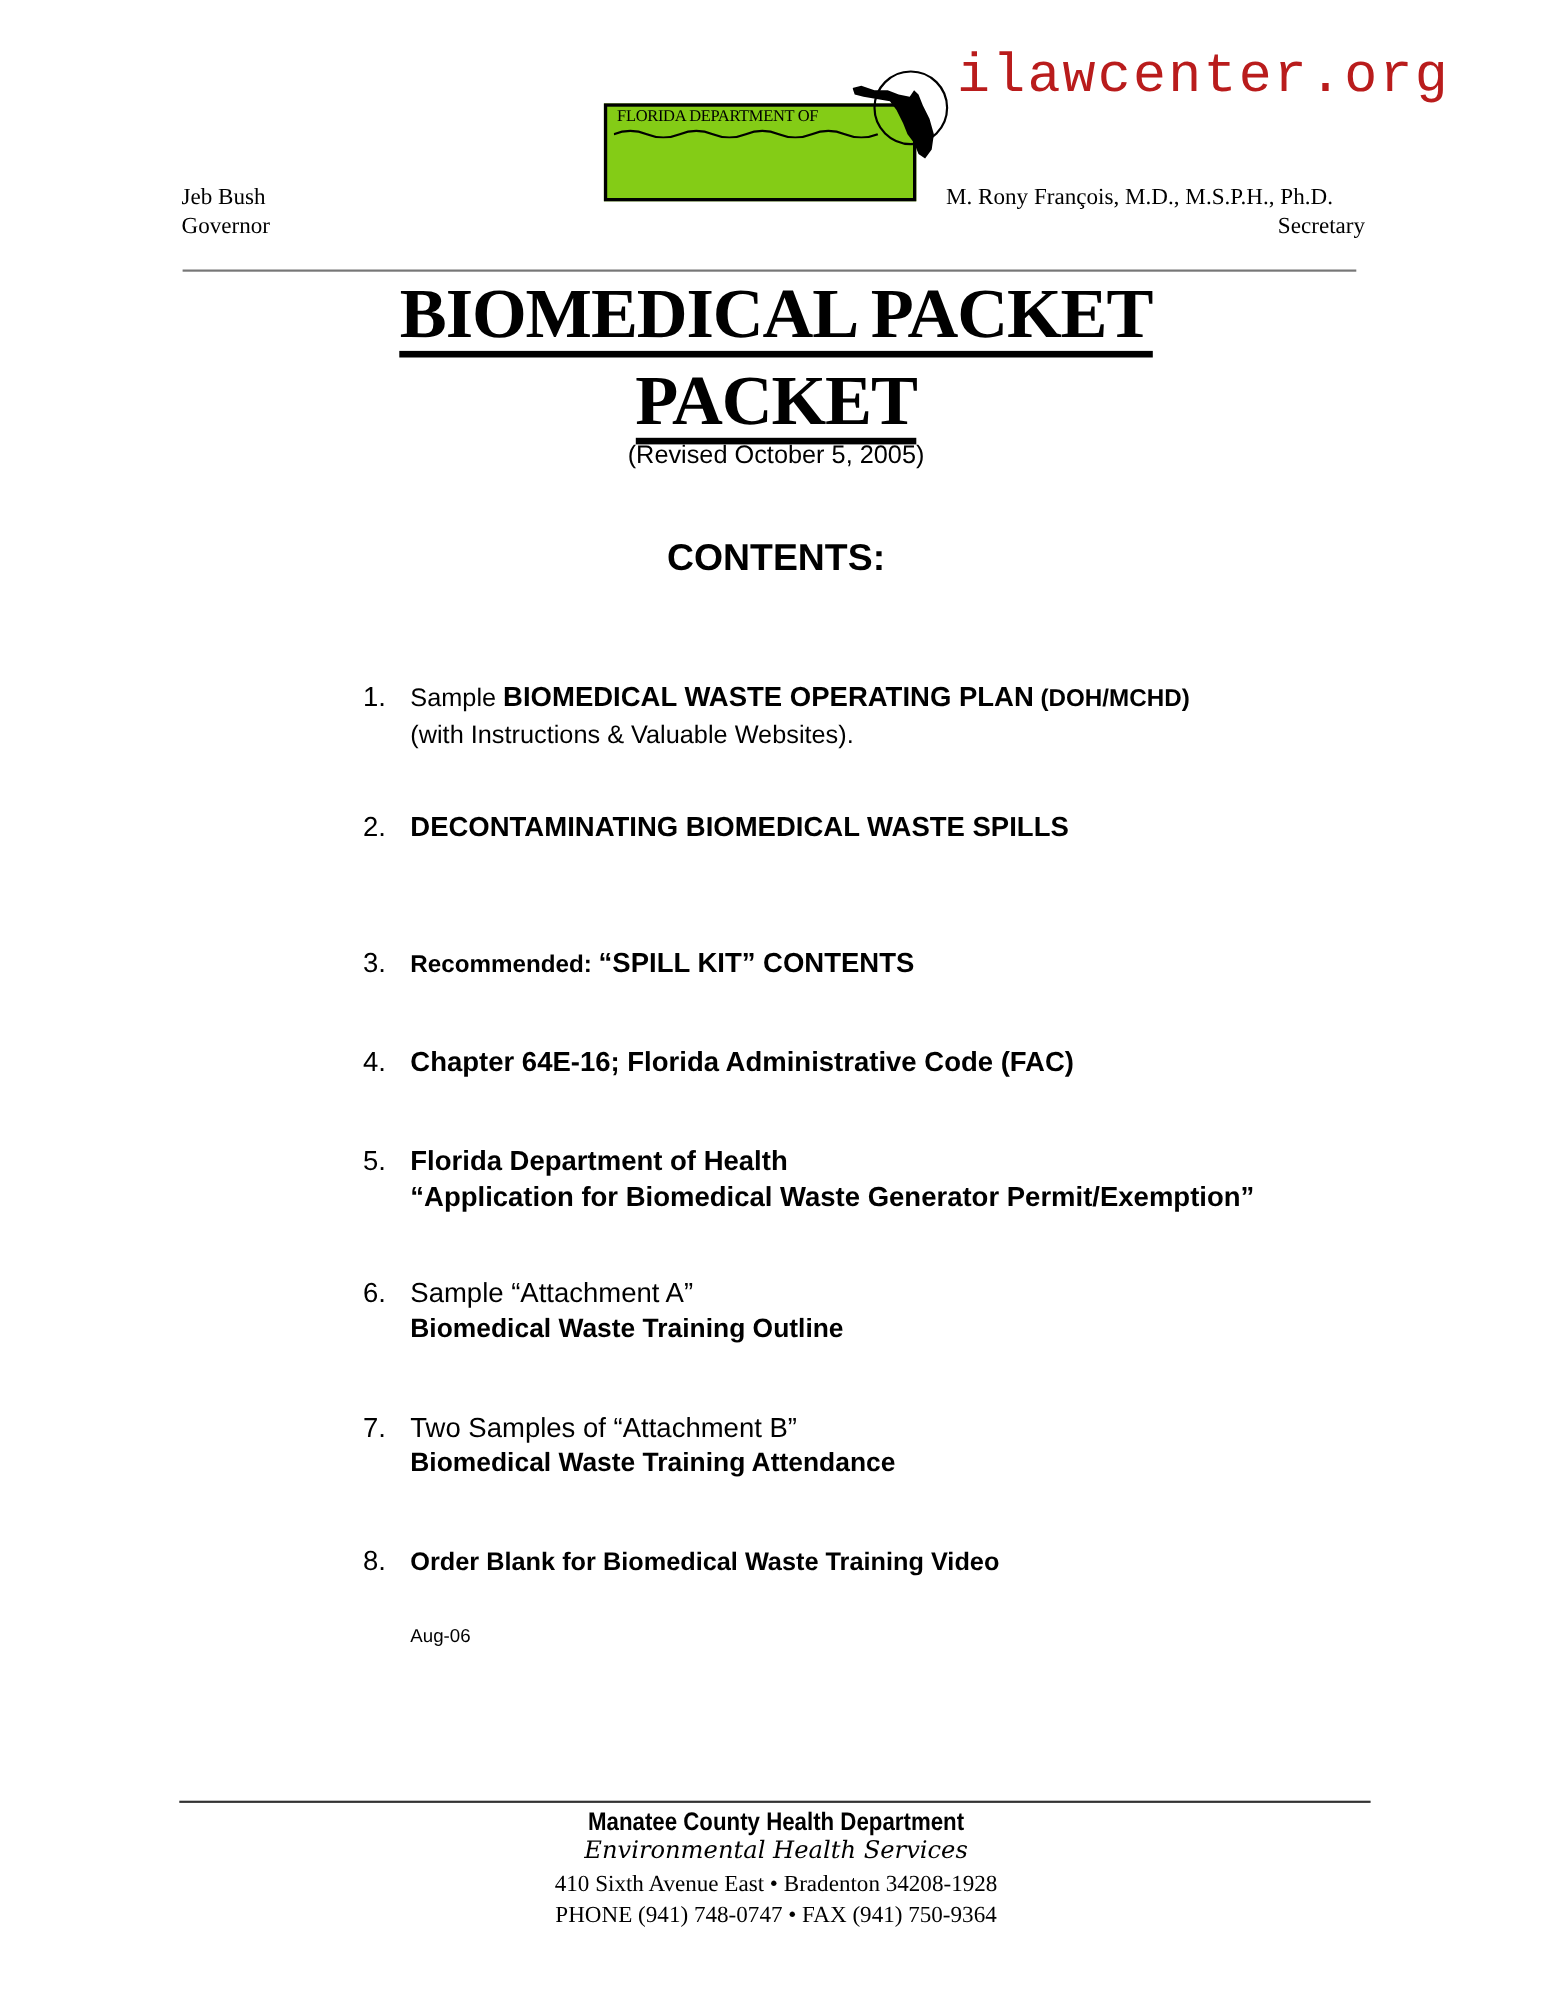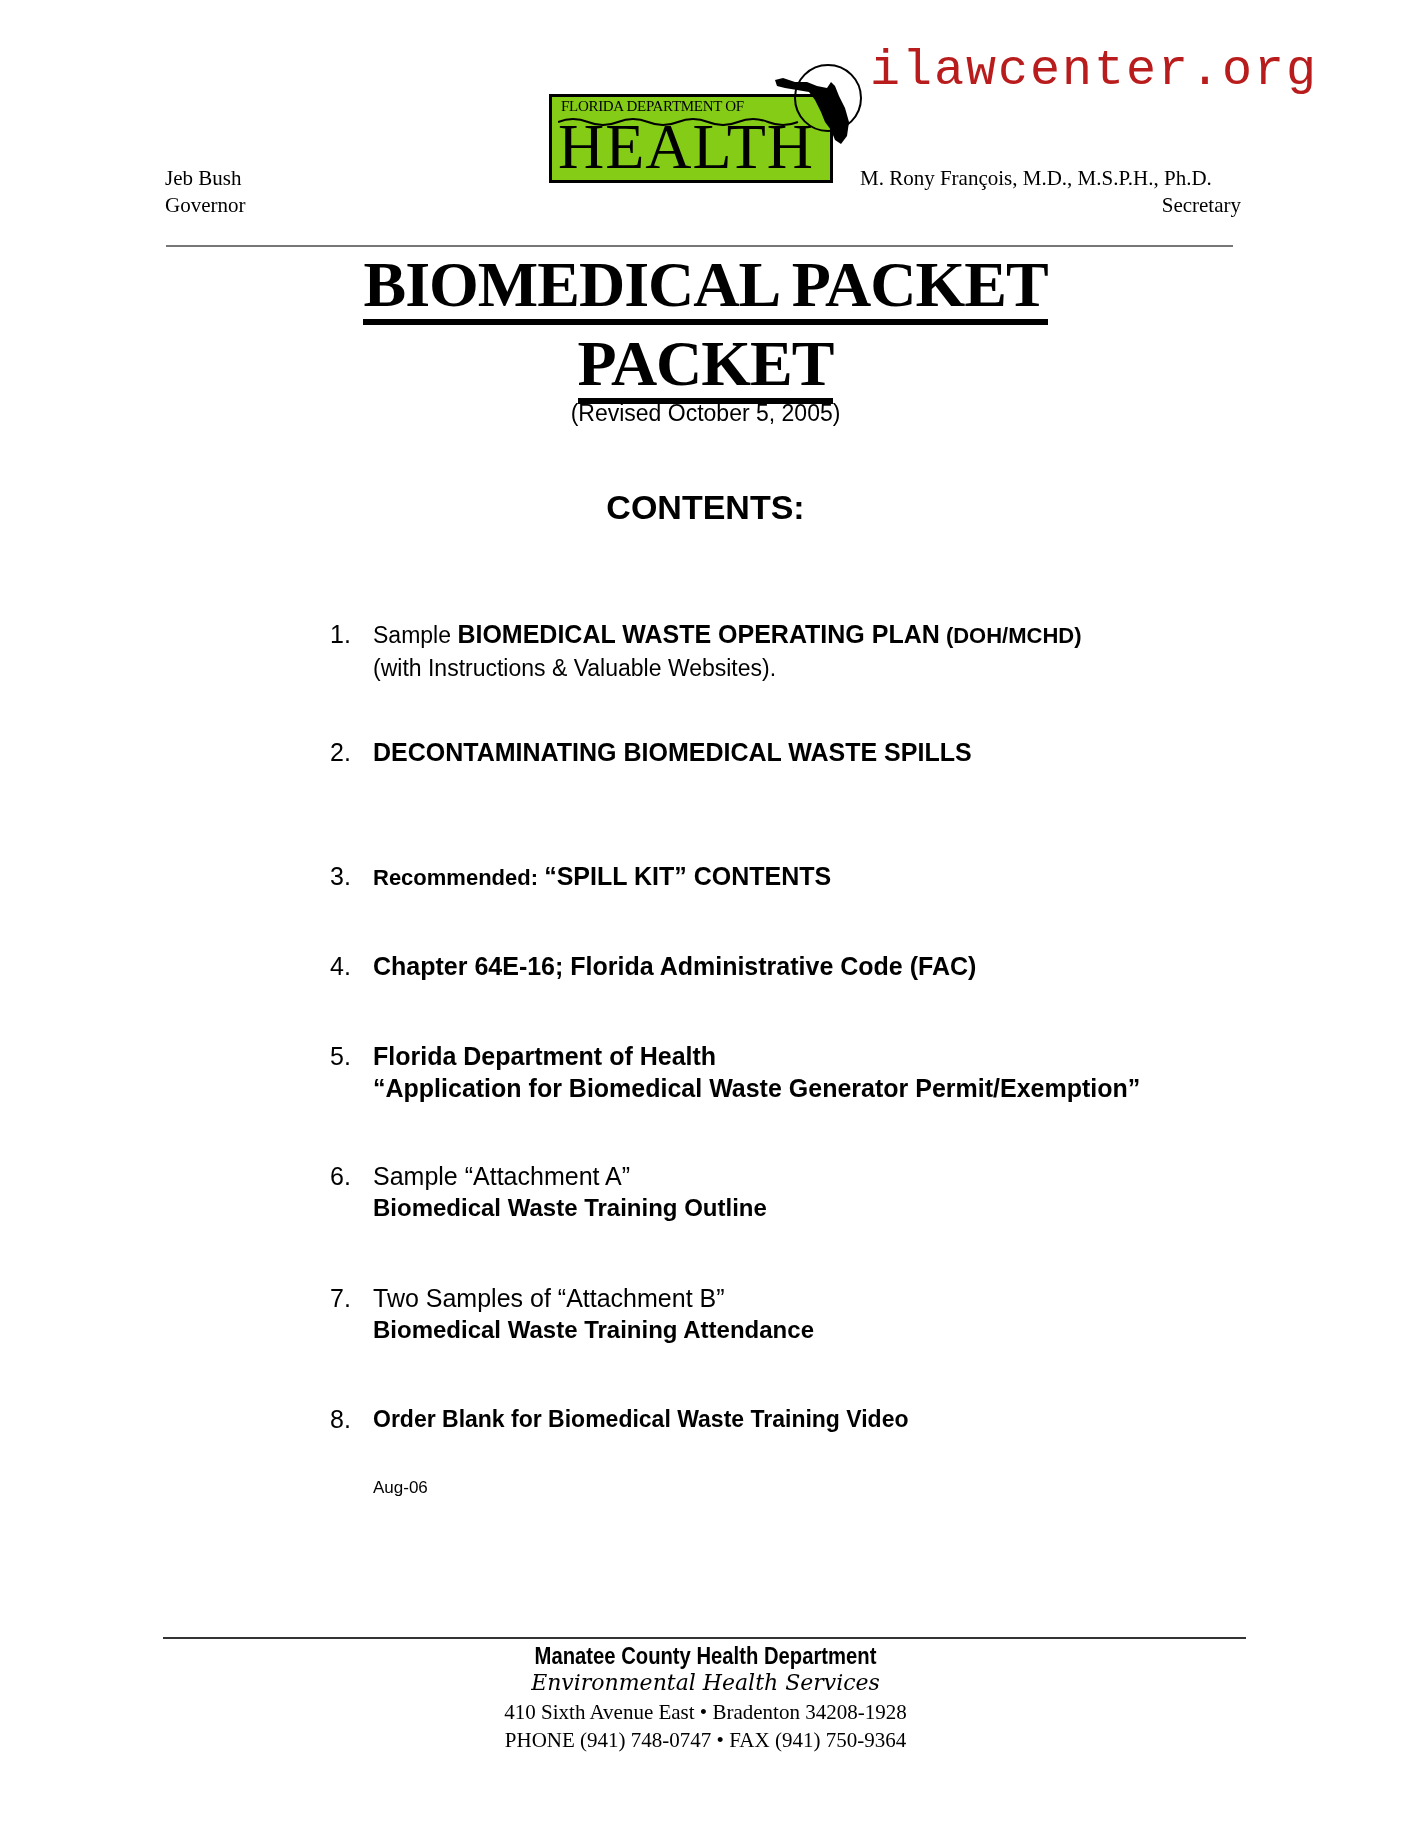--- a/index.html
+++ b/index.html
@@ -167,21 +167,20 @@
 <div class="abs serif gov-title">Governor</div>
 
 <div class="abs serif sec-name">M. Rony François, M.D., M.S.P.H., Ph.D.</div>
 <div class="abs serif sec-title">Secretary</div>
 
 <div class="abs logo">
   <div class="logo-dept">FLORIDA DEPARTMENT OF</div>
   <svg class="logo-wave" width="250" height="10" viewBox="0 0 250 10">
     <path d="M0 6 Q 15 0 30 6 T 60 6 T 90 6 T 120 6 T 150 6 T 180 6 T 210 6 T 240 6" fill="none" stroke="#000" stroke-width="2"></path>
   </svg>
-  <div class="logo-health">HEALTH</div>
 </div>
 <svg class="abs logo-emblem" width="90" height="95" viewBox="0 0 90 95">
   <circle cx="53" cy="38" r="33" fill="none" stroke="#000" stroke-width="2"></circle>
   <path d="M0 20 L8 18 L20 22 L32 22 L42 26 L52 28 L56 22 L60 26 L64 36 L70 48 L74 62 L72 76 L66 84 L60 80 L56 70 L50 62 L46 52 L40 40 L34 32 L22 30 L10 28 L2 26 Z" fill="#000"></path>
 </svg>
 
 <div class="abs rule-top"></div>
 
 <div class="abs title-line title-1">
   <span class="title-inner">BIOMEDICAL PACKET</span>

